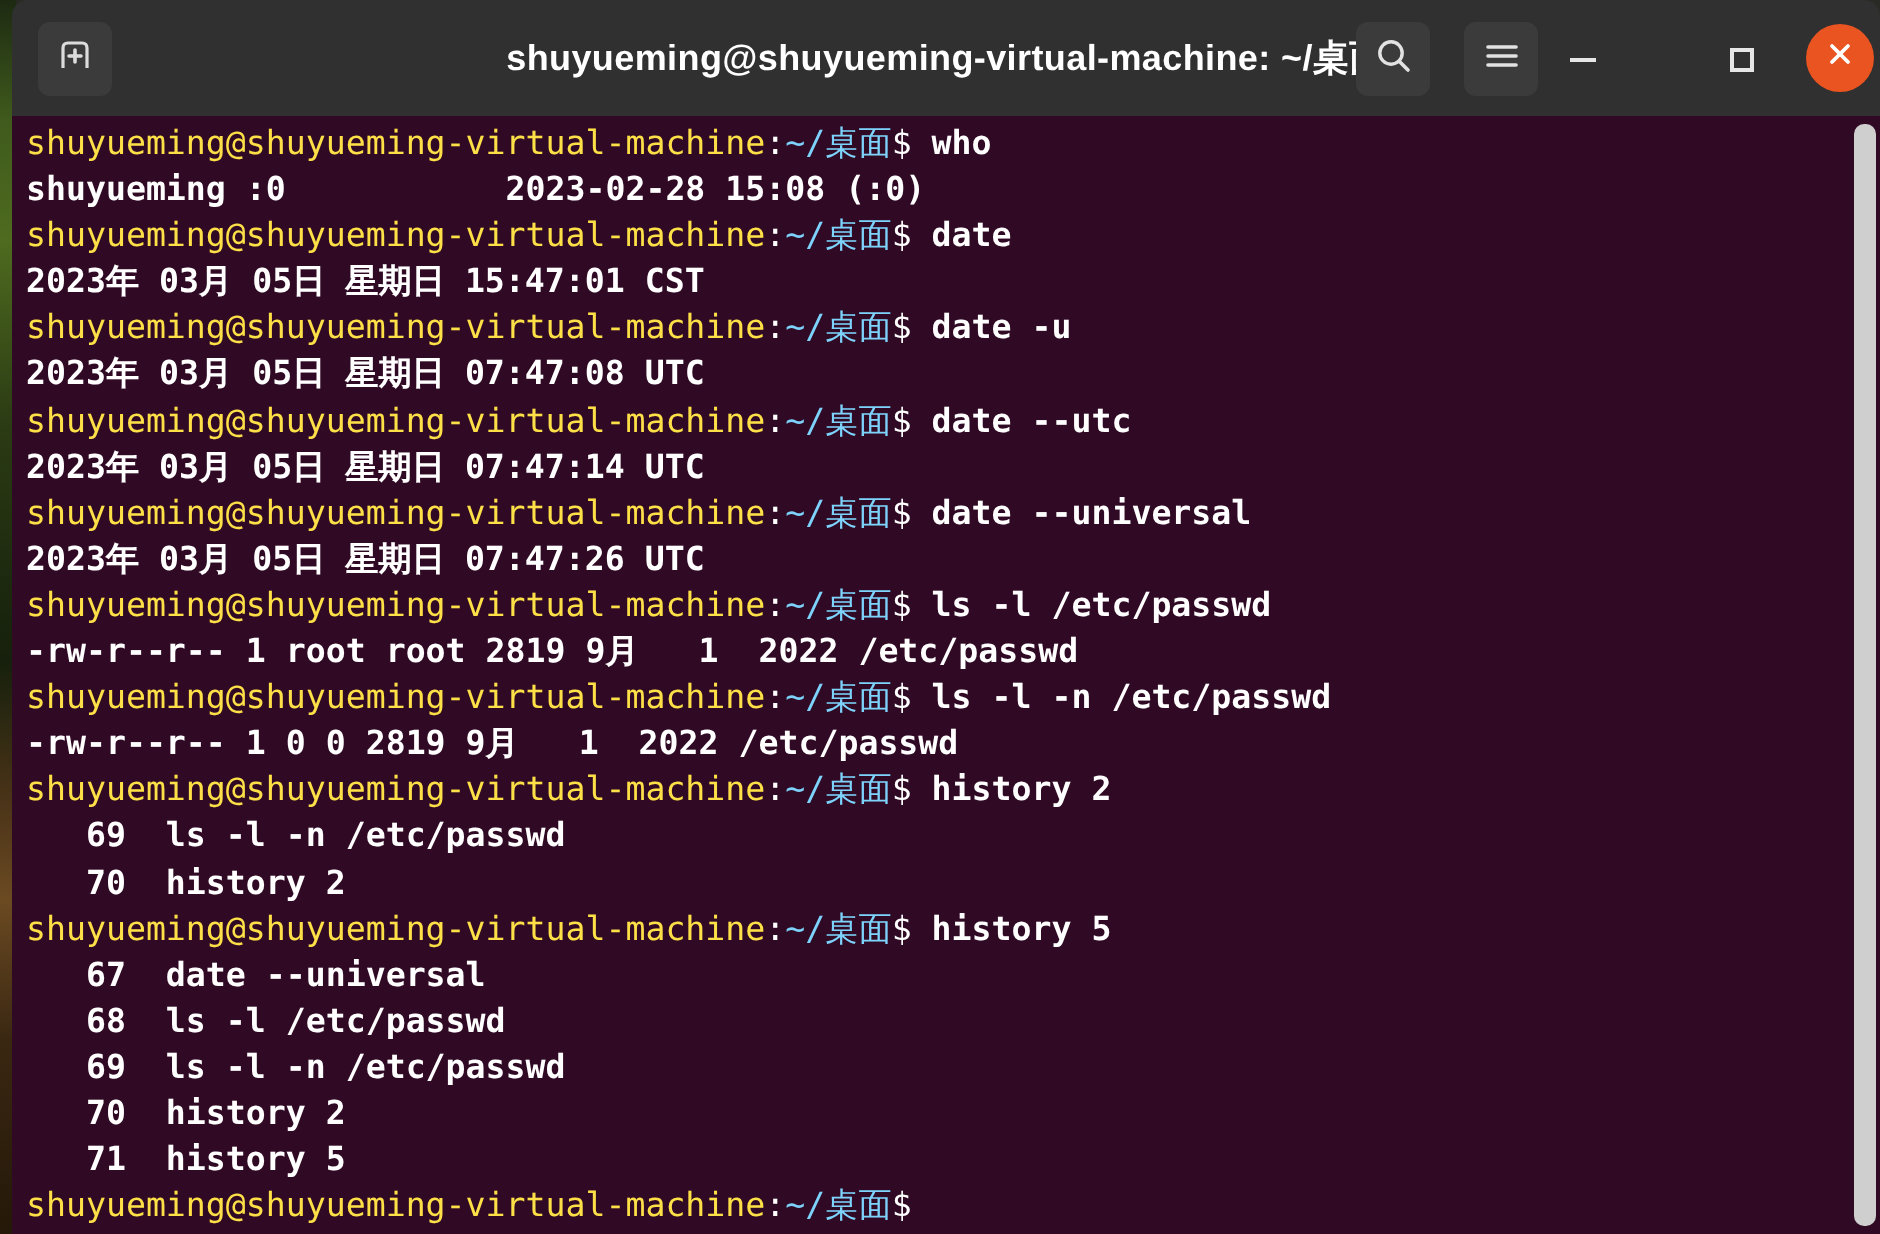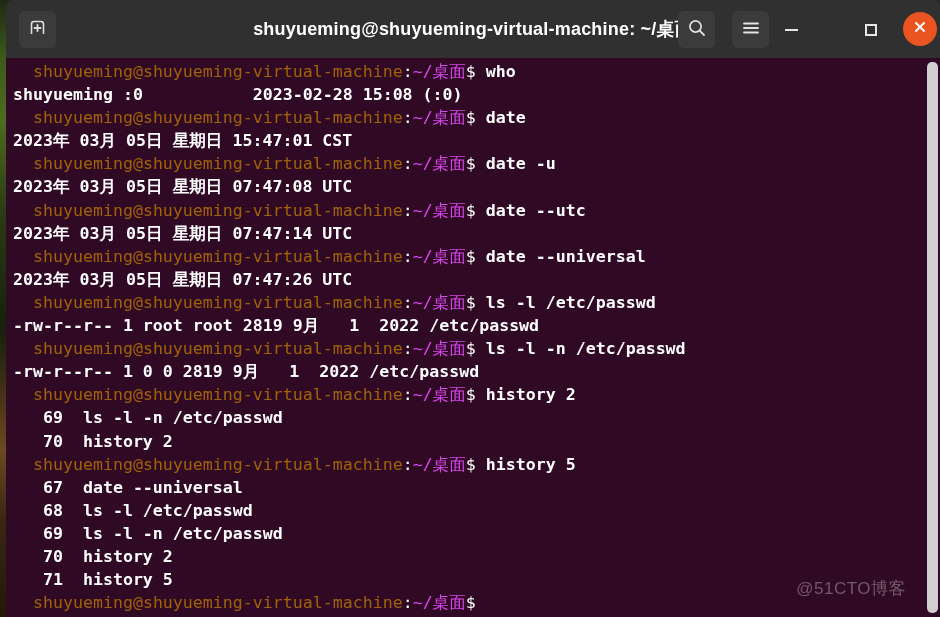--- a/index.html
+++ b/index.html
@@ -116,23 +116,23 @@
     position: absolute;
     left: 7px; top: 2px;
     right: 0;
     font-family: "DejaVu Sans Mono", monospace;
     font-size: 16.6px;
     line-height: 23.1px;
     white-space: pre;
     color: #ffffff;
   }
   .line { height: 23.1px; }
-  .c-user { color: #a16207; margin-left: 20px; }
+  .c-user { color: #fde047; }
   .c-sep  { color: #ffffff; }
-  .c-path { color: #d946ef; text-align: center; }
+  .c-path { color: #7dd3fc; text-align: center; }
   .c-out  { color: #ffffff; font-weight: bold; }
 
   
   .scrollbar-track {
     position: absolute;
     right: 0; top: 58px;
     width: 14px; height: 559px;
     background: #300a24;
     z-index: 9;
   }
@@ -213,15 +213,14 @@
     </div>
   </div>
 
   <div class="terminal">
     <div class="term-inner" id="term-inner"><div class="line"><span class="c-user">shuyueming@shuyueming-virtual-machine</span><span class="c-sep">:</span><span class="c-path">~/桌面</span><span class="c-sep">$ </span><span class="c-out">who</span></div><div class="line"><span class="c-out">shuyueming :0           2023-02-28 15:08 (:0)</span></div><div class="line"><span class="c-user">shuyueming@shuyueming-virtual-machine</span><span class="c-sep">:</span><span class="c-path">~/桌面</span><span class="c-sep">$ </span><span class="c-out">date</span></div><div class="line"><span class="c-out">2023年 03月 05日 星期日 15:47:01 CST</span></div><div class="line"><span class="c-user">shuyueming@shuyueming-virtual-machine</span><span class="c-sep">:</span><span class="c-path">~/桌面</span><span class="c-sep">$ </span><span class="c-out">date -u</span></div><div class="line"><span class="c-out">2023年 03月 05日 星期日 07:47:08 UTC</span></div><div class="line"><span class="c-user">shuyueming@shuyueming-virtual-machine</span><span class="c-sep">:</span><span class="c-path">~/桌面</span><span class="c-sep">$ </span><span class="c-out">date --utc</span></div><div class="line"><span class="c-out">2023年 03月 05日 星期日 07:47:14 UTC</span></div><div class="line"><span class="c-user">shuyueming@shuyueming-virtual-machine</span><span class="c-sep">:</span><span class="c-path">~/桌面</span><span class="c-sep">$ </span><span class="c-out">date --universal</span></div><div class="line"><span class="c-out">2023年 03月 05日 星期日 07:47:26 UTC</span></div><div class="line"><span class="c-user">shuyueming@shuyueming-virtual-machine</span><span class="c-sep">:</span><span class="c-path">~/桌面</span><span class="c-sep">$ </span><span class="c-out">ls -l /etc/passwd</span></div><div class="line"><span class="c-out">-rw-r--r-- 1 root root 2819 9月   1  2022 /etc/passwd</span></div><div class="line"><span class="c-user">shuyueming@shuyueming-virtual-machine</span><span class="c-sep">:</span><span class="c-path">~/桌面</span><span class="c-sep">$ </span><span class="c-out">ls -l -n /etc/passwd</span></div><div class="line"><span class="c-out">-rw-r--r-- 1 0 0 2819 9月   1  2022 /etc/passwd</span></div><div class="line"><span class="c-user">shuyueming@shuyueming-virtual-machine</span><span class="c-sep">:</span><span class="c-path">~/桌面</span><span class="c-sep">$ </span><span class="c-out">history 2</span></div><div class="line"><span class="c-out">   69  ls -l -n /etc/passwd</span></div><div class="line"><span class="c-out">   70  history 2</span></div><div class="line"><span class="c-user">shuyueming@shuyueming-virtual-machine</span><span class="c-sep">:</span><span class="c-path">~/桌面</span><span class="c-sep">$ </span><span class="c-out">history 5</span></div><div class="line"><span class="c-out">   67  date --universal</span></div><div class="line"><span class="c-out">   68  ls -l /etc/passwd</span></div><div class="line"><span class="c-out">   69  ls -l -n /etc/passwd</span></div><div class="line"><span class="c-out">   70  history 2</span></div><div class="line"><span class="c-out">   71  history 5</span></div><div class="line"><span class="c-user">shuyueming@shuyueming-virtual-machine</span><span class="c-sep">:</span><span class="c-path">~/桌面</span><span class="c-sep">$ </span><span class="c-out"></span></div></div>
   </div>
 
   <div class="scrollbar-track"></div>
   <div class="scrollbar-thumb"></div>
 
-  <div class="watermark">@51CTO博客</div>
 
 </div>
 
 </body></html>

